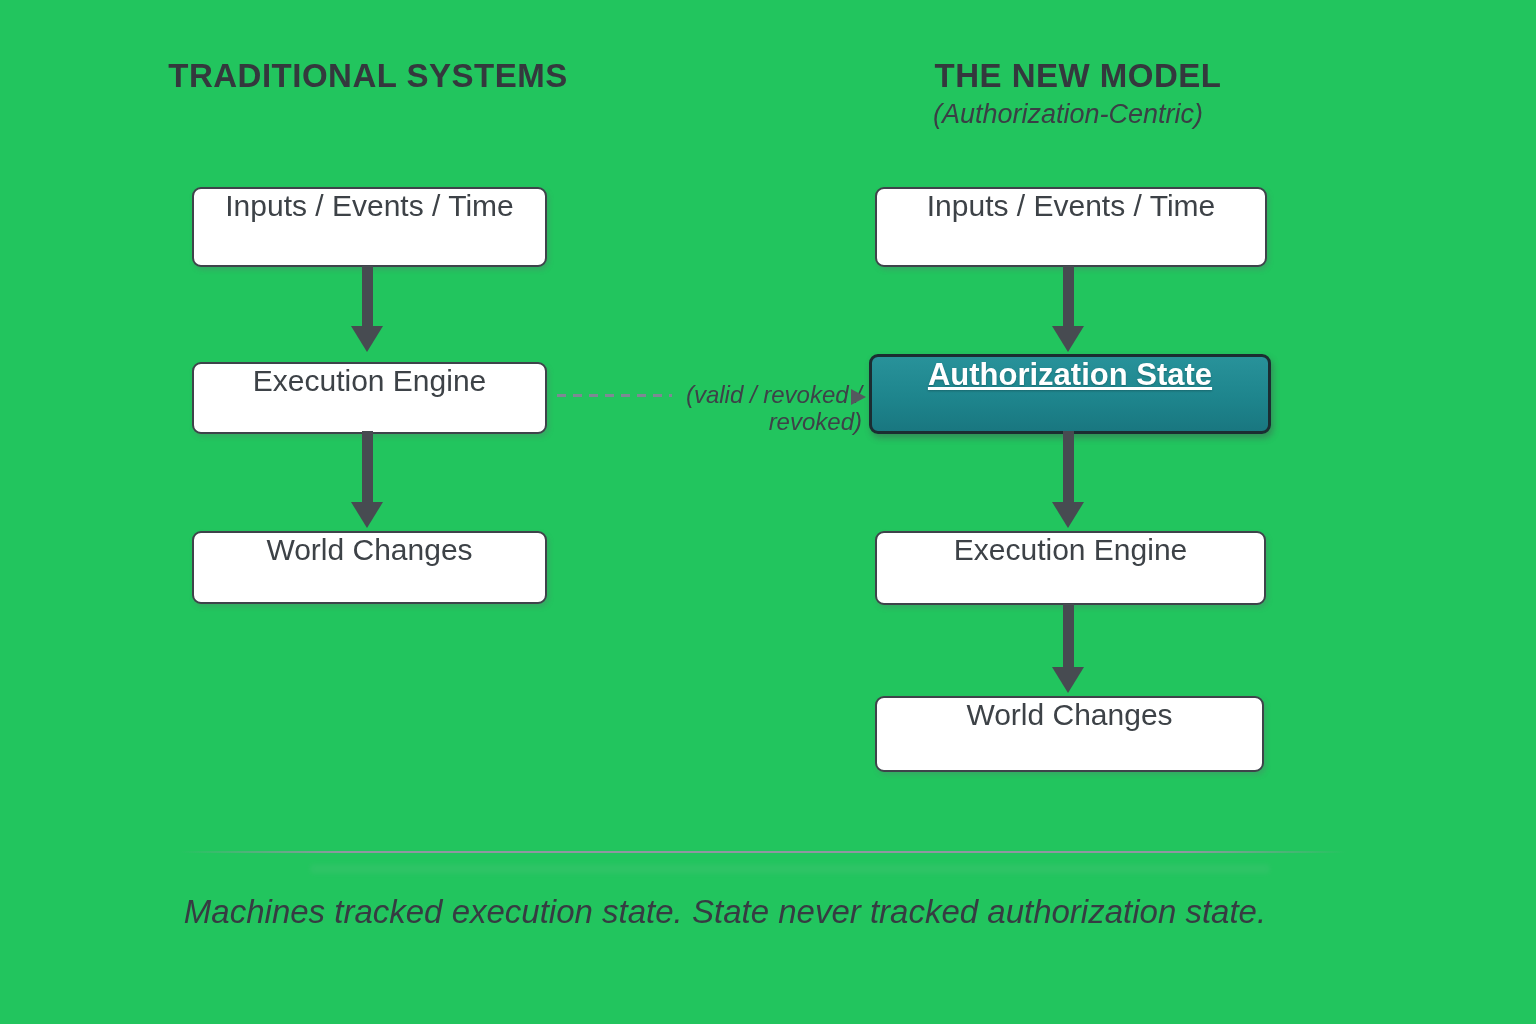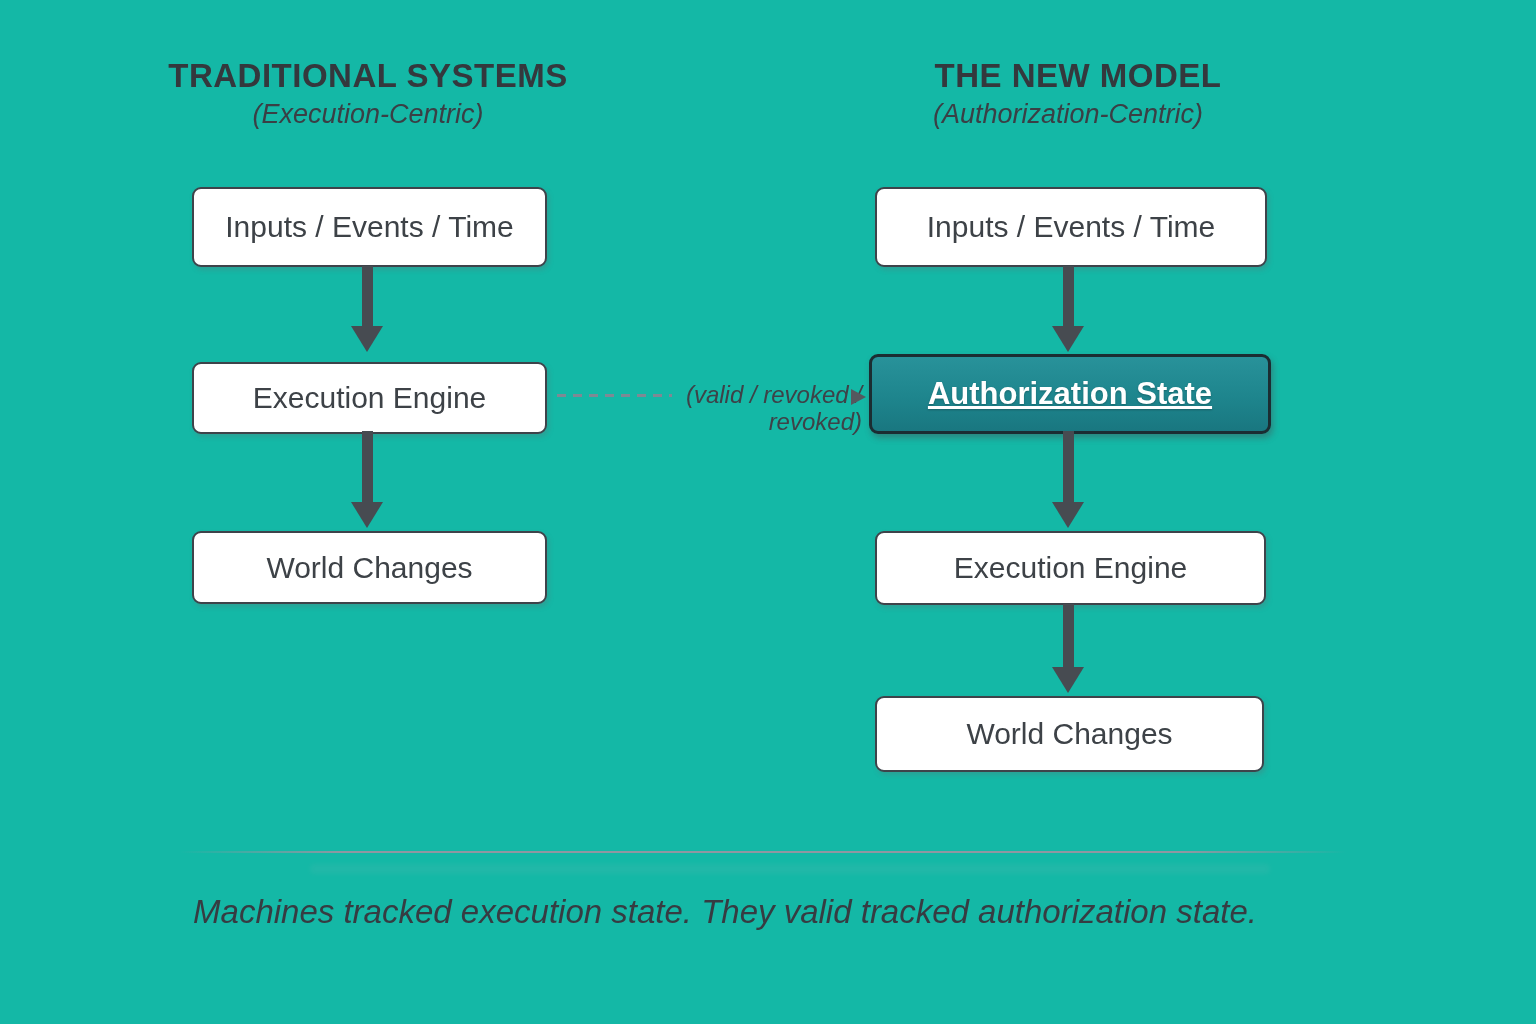--- a/index.html
+++ b/index.html
@@ -1,25 +1,25 @@
 <!DOCTYPE html>
 <html><head>
 <meta charset="utf-8">
 <style>
   html,body{margin:0;padding:0;background:#ffffff;}
   body{font-family:"Liberation Sans",sans-serif;}
-  #canvas{position:relative;width:1536px;height:1024px;background:#14b8a6;overflow:hidden;}
+  #canvas{position:relative;width:1536px;height:1024px;background:#22c55e;overflow:hidden;}
 
   .col-title{position:absolute;width:500px;text-align:center;font-weight:bold;
              font-size:33px;letter-spacing:.5px;color:#34383d;}
   .col-subtitle{position:absolute;width:500px;text-align:center;font-style:italic;
              font-size:27px;color:#3a3f45;}
 
   .node{position:absolute;background:#ffffff;border:2px solid #3e434a;border-radius:9px;
-        display:flex;align-items:center;justify-content:center;
+        display:flex;justify-content:center;
         font-size:30px;color:#3d4247;
         box-shadow:2px 3px 5px rgba(100,105,112,.30);}
   .node-accent{background:linear-gradient(180deg,#28929a 0%,#1e858d 55%,#197780 100%);
         border:3px solid #1b2d32;color:#ffffff;font-weight:bold;font-size:31px;
         text-shadow:0 1px 2px rgba(0,0,0,.25);
         box-shadow:2px 4px 6px rgba(70,75,82,.45);}
 
   .flow-arrow{position:absolute;display:flex;flex-direction:column;align-items:center;}
   .flow-arrow .shaft{width:11px;background:#474b51;}
   .flow-arrow .head{width:0;height:0;border-left:16px solid transparent;
@@ -38,21 +38,20 @@
 
   .caption{position:absolute;width:1450px;left:0;text-align:center;font-style:italic;
         font-size:33px;color:#363c42;}
 </style>
 </head>
 <body>
 
 <div id="canvas">
 
   <div class="col-title" style="left:118px;top:57px;">TRADITIONAL SYSTEMS</div>
-  <div class="col-subtitle" style="left:118px;top:99px;">(Execution-Centric)</div>
 
   <div class="col-title" style="left:828px;top:57px;">THE NEW MODEL</div>
   <div class="col-subtitle" style="left:818px;top:99px;">(Authorization-Centric)</div>
 
   <div class="node" style="left:192px;top:187px;width:351px;height:76px;">
     <span>Inputs / Events / Time</span>
   </div>
 
   <div class="flow-arrow" style="left:351px;top:266px;">
     <div class="shaft" style="height:60px;"></div>
@@ -105,15 +104,15 @@
     <div class="shaft" style="height:63px;"></div>
     <div class="head"></div>
   </div>
 
   <div class="node" style="left:875px;top:696px;width:385px;height:72px;">
     <span>World Changes</span>
   </div>
 
   <div class="divider" style="left:180px;top:851px;width:1166px;"></div>
   <div class="ghost-strip" style="left:310px;top:864px;width:960px;height:10px;"></div>
-  <div class="caption" style="top:893px;">Machines tracked execution state. They valid tracked authorization state.</div>
+  <div class="caption" style="top:893px;">Machines tracked execution state. State never tracked authorization state.</div>
 
 </div>
 
 </body></html>

